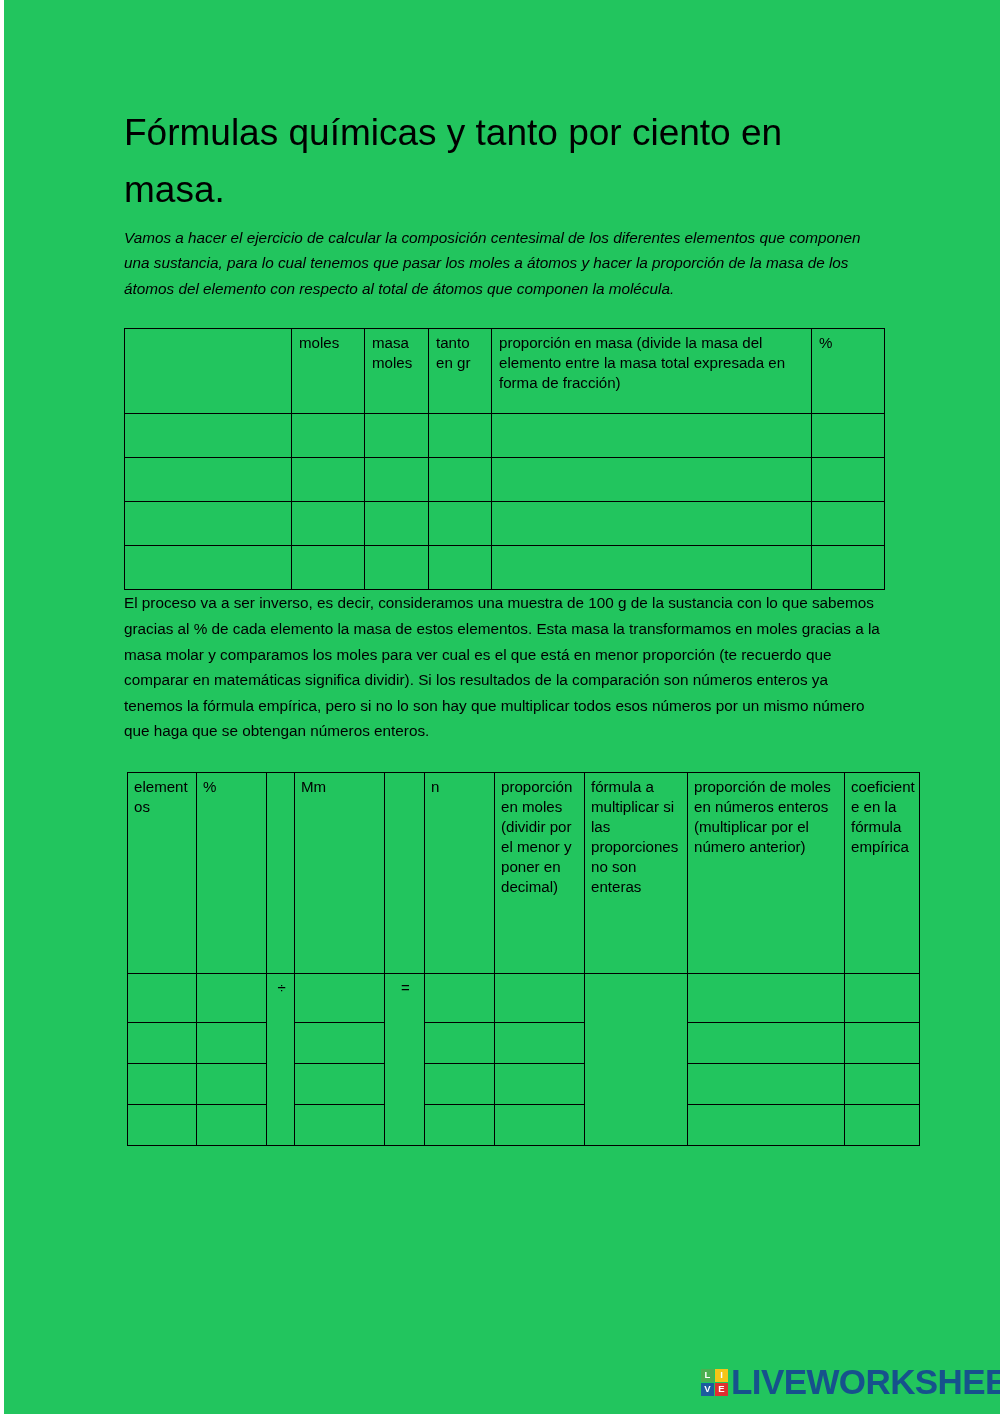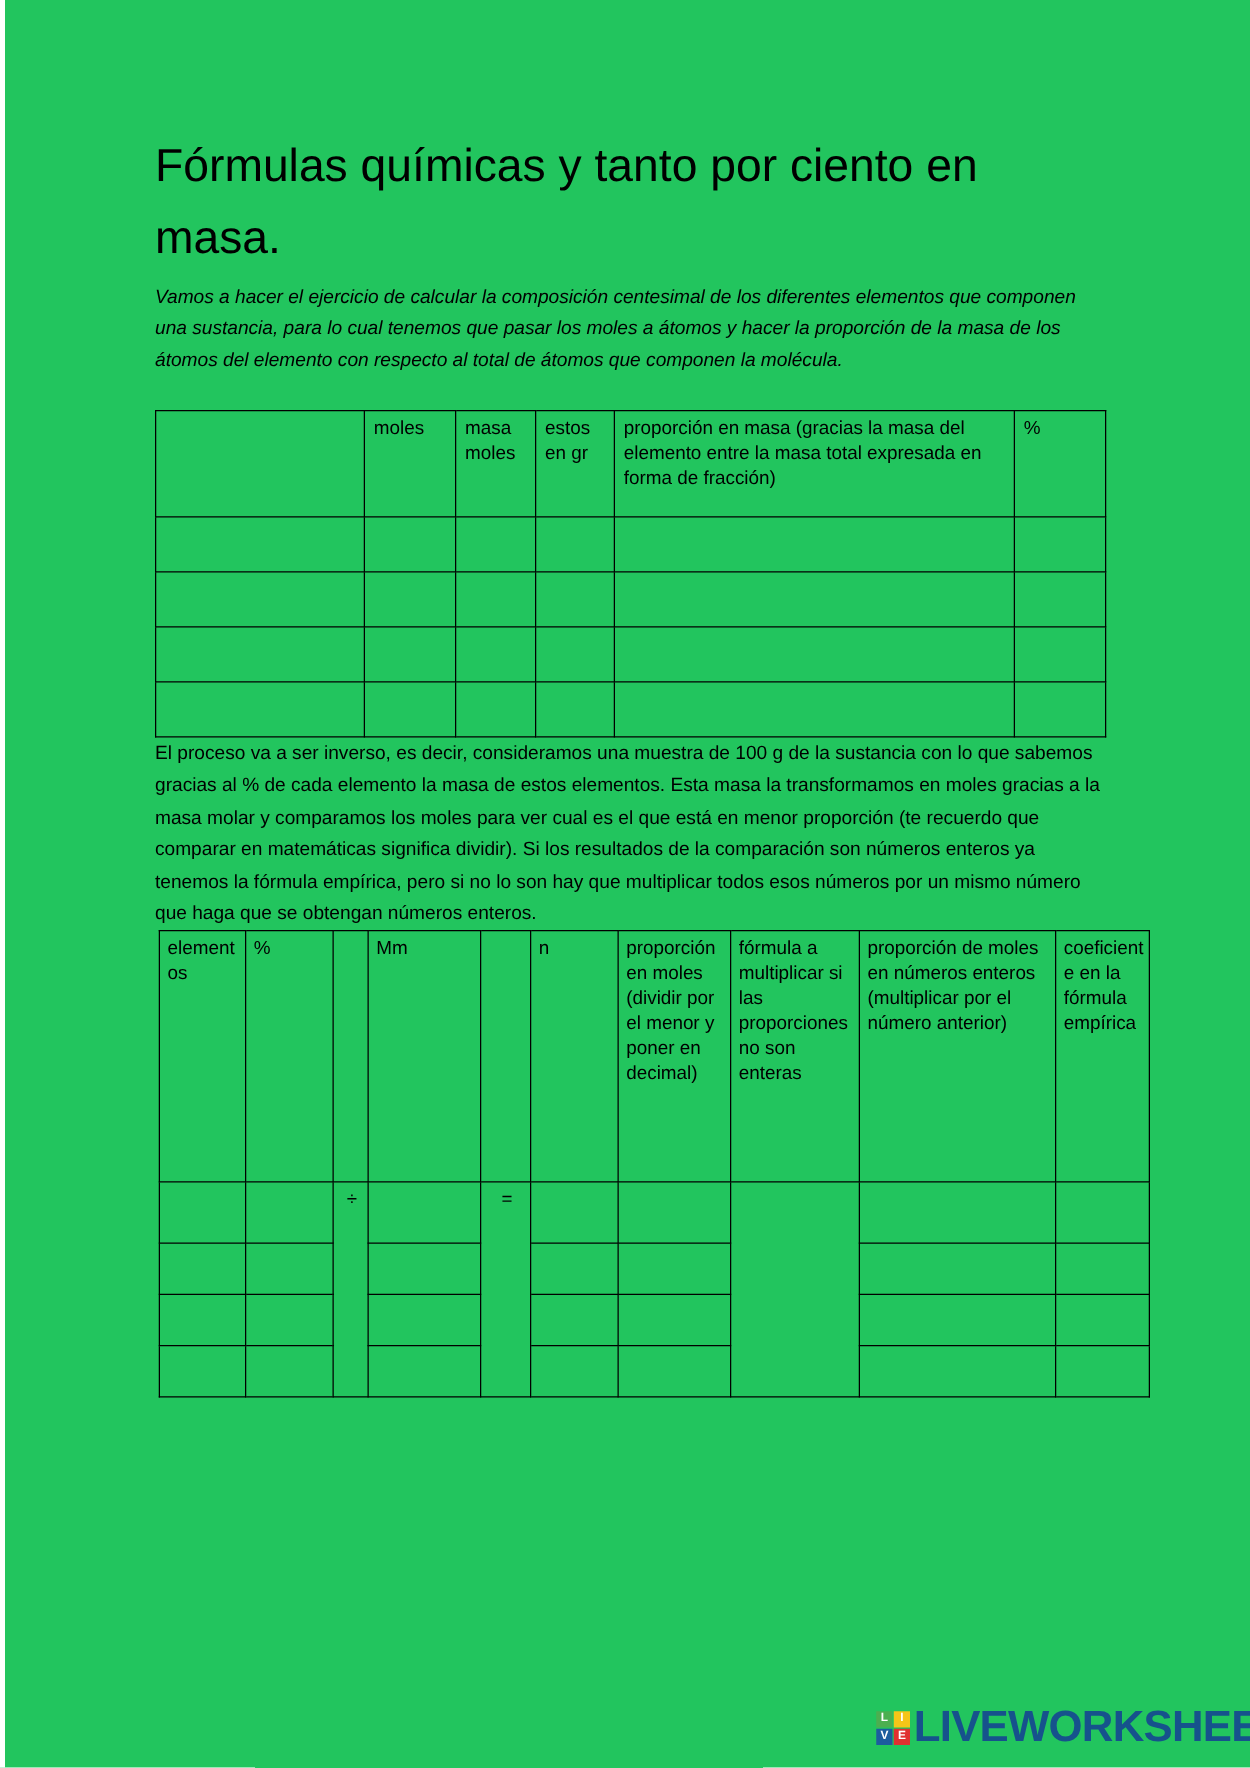--- a/index.html
+++ b/index.html
@@ -89,20 +89,21 @@
   .table1 .t1-c4 { width: 320px; }
   .table1 .t1-c5 { width: 73px; }
 
   .t1-head td { height: 76px; }
   .t1-row td  { height: 35px; }
   .t1-total td { height: 36px; }
 
   
   .table2 {
     width: 792px;
+    margin-top: 28px;
     margin-left: 3px;
   }
   .table2 td { padding: 4px 4px 4px 6px; }
   .table2 .t2-c0 { width: 69px; }
   .table2 .t2-c1 { width: 70px; }
   .table2 .t2-c2 { width: 28px; }
   .table2 .t2-c3 { width: 90px; }
   .table2 .t2-c4 { width: 40px; }
   .table2 .t2-c5 { width: 70px; }
   .table2 .t2-c6 { width: 90px; }
@@ -173,22 +174,22 @@
           <col class="t1-c2">
         <col class="t1-c3">
           <col class="t1-c4">
           <col class="t1-c5">
       </colgroup>
       <tbody>
         <tr class="t1-head">
           <td></td>
           <td>moles</td>
           <td>masa moles</td>
-          <td>estos en gr</td>
-          <td>proporción en masa (gracias la masa del elemento entre la masa total expresada en forma de fracción)</td>
+          <td>tanto en gr</td>
+          <td>proporción en masa (divide la masa del elemento entre la masa total expresada en forma de fracción)</td>
           <td>%</td>
         </tr>
 
         <tr class="t1-row">
           <td></td>
           <td></td>
           <td></td>
           <td></td>
           <td></td>
           <td></td>

